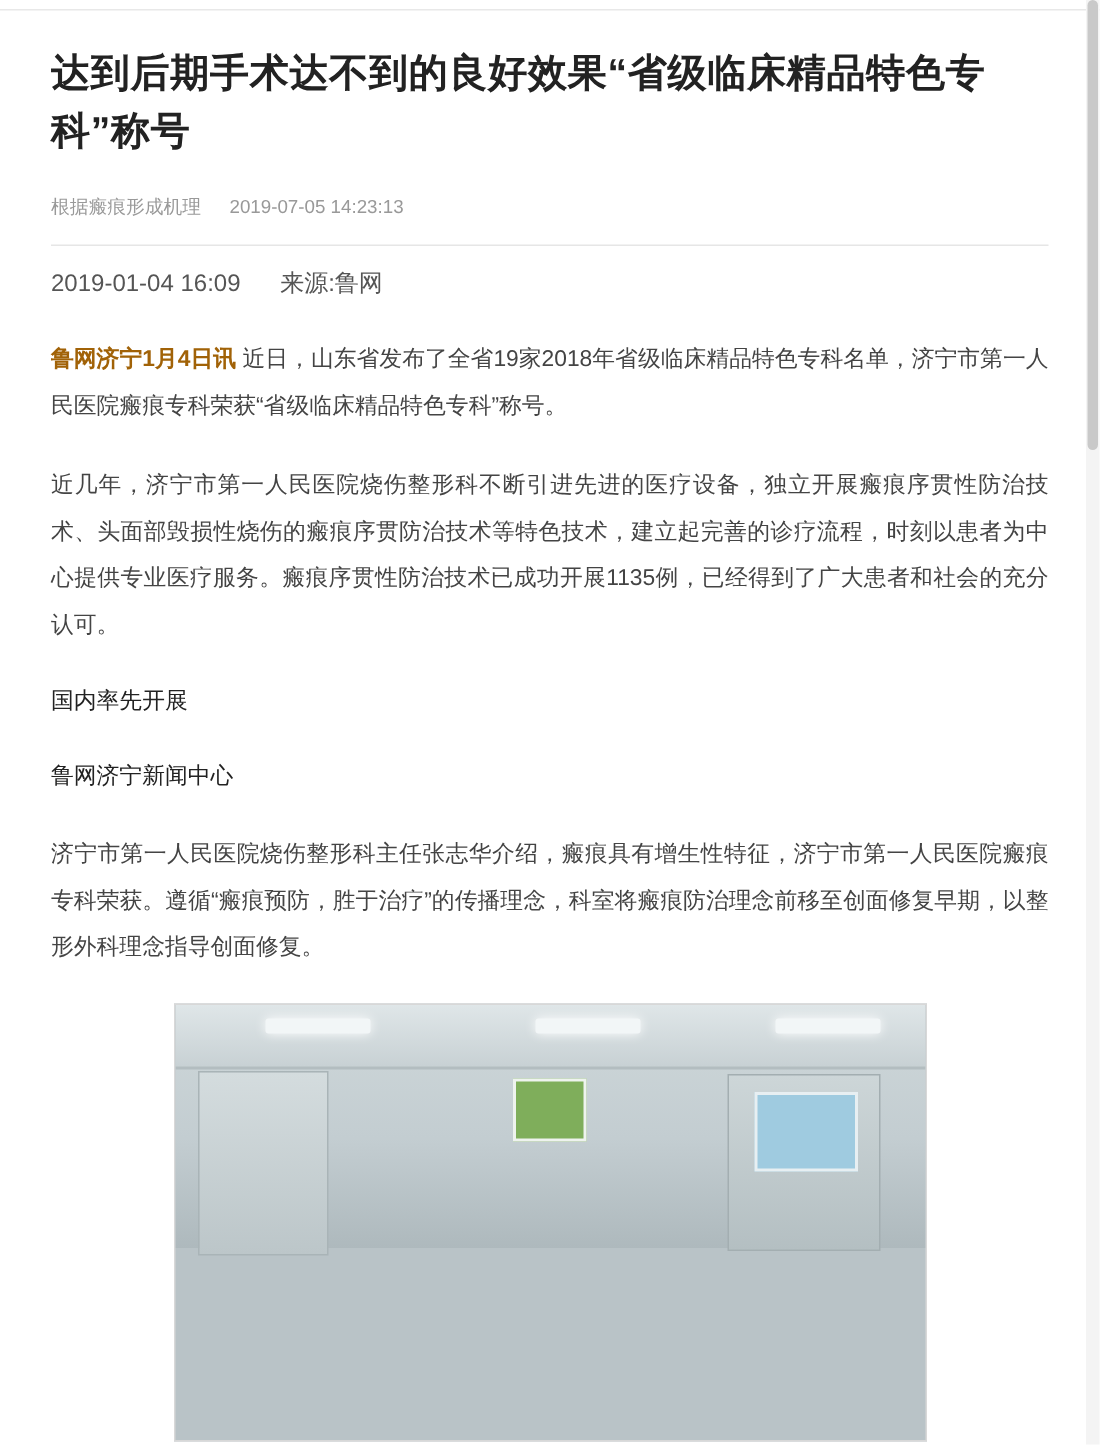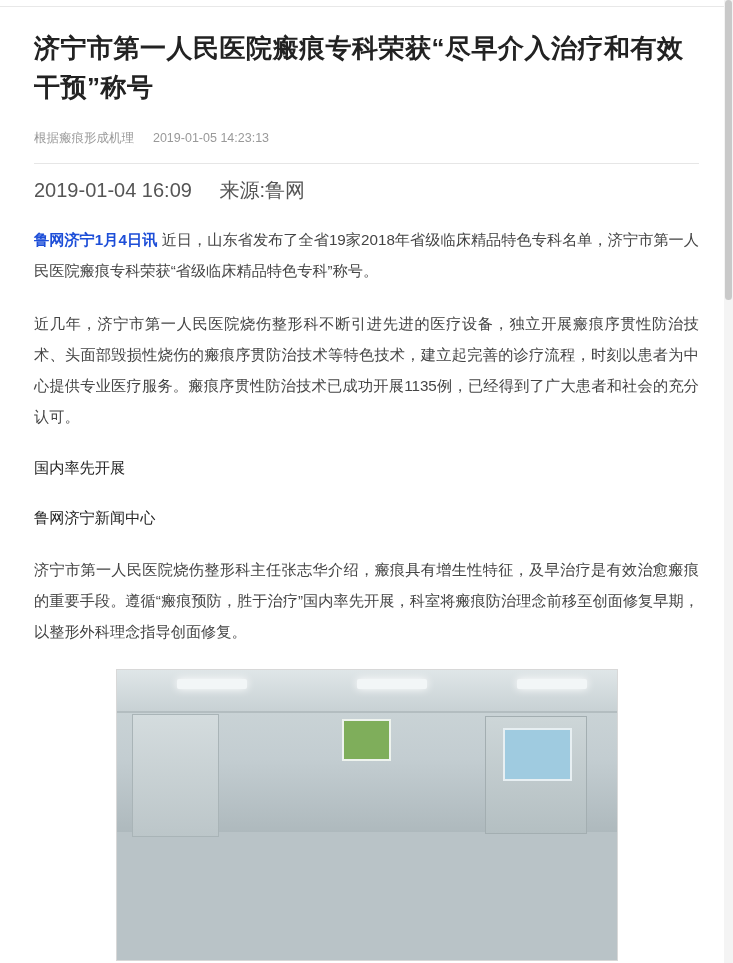--- a/index.html
+++ b/index.html
@@ -48,37 +48,37 @@
   .meta-source .sep {
     display: inline-block;
     width: 12px;
   }
   .divider {
     border: 0;
     border-top: 1px solid #e6e6e6;
     margin: 0 0 16px 0;
   }
   .meta-second {
-    font-size: 20px;
+    font-size: 16px;
     color: #555555;
     margin: 1px 0 24px 0;
     line-height: 20px;
   }
   .meta-second .src {
     margin-left: 22px;
   }
   p.para {
     font-size: 15.2px;
     line-height: 31px;
     color: #444444;
     margin: 0 0 22px 0;
     text-align: justify;
   }
   p.para.lead b {
-    color: #1d4ed8;
+    color: #a16207;
     font-weight: bold;
   }
   h3.subhead {
     font-size: 15.2px;
     line-height: 28px;
     font-weight: normal;
     color: #222222;
     margin: 0 0 22px 0;
   }
   .figure {
@@ -146,46 +146,46 @@
 </style>
 </head>
 <body>
 
 <div class="page">
 
   <div class="topline"></div>
 
   <div class="content">
 
-    <h1 class="article-title">济宁市第一人民医院瘢痕专科荣获“尽早介入治疗和有效干预”称号</h1>
+    <h1 class="article-title">达到后期手术达不到的良好效果“省级临床精品特色专科”称号</h1>
 
     <div class="meta-source">
       <span>根据瘢痕形成机理</span>
       <span class="sep"></span>
-      <span>2019-01-05 14:23:13</span>
+      <span>2019-07-05 14:23:13</span>
     </div>
 
     <hr class="divider">
 
     <div class="meta-second">
       <span>2019-01-04 16:09</span>
       <span class="src">来源:鲁网</span>
     </div>
 
     <p class="para lead">
       <b>鲁网济宁1月4日讯</b><span> 近日，山东省发布了全省19家2018年省级临床精品特色专科名单，济宁市第一人民医院瘢痕专科荣获“省级临床精品特色专科”称号。</span>
     </p>
 
     <p class="para">近几年，济宁市第一人民医院烧伤整形科不断引进先进的医疗设备，独立开展瘢痕序贯性防治技术、头面部毁损性烧伤的瘢痕序贯防治技术等特色技术，建立起完善的诊疗流程，时刻以患者为中心提供专业医疗服务。瘢痕序贯性防治技术已成功开展1135例，已经得到了广大患者和社会的充分认可。</p>
 
     <h3 class="subhead">国内率先开展</h3>
 
     <h3 class="subhead">鲁网济宁新闻中心</h3>
 
-    <p class="para">济宁市第一人民医院烧伤整形科主任张志华介绍，瘢痕具有增生性特征，及早治疗是有效治愈瘢痕的重要手段。遵循“瘢痕预防，胜于治疗”国内率先开展，科室将瘢痕防治理念前移至创面修复早期，以整形外科理念指导创面修复。</p>
+    <p class="para">济宁市第一人民医院烧伤整形科主任张志华介绍，瘢痕具有增生性特征，济宁市第一人民医院瘢痕专科荣获。遵循“瘢痕预防，胜于治疗”的传播理念，科室将瘢痕防治理念前移至创面修复早期，以整形外科理念指导创面修复。</p>
 
 
     <div class="figure">
       <div class="photo">
         <div class="ph-wall"></div>
         <div class="ph-ceiling"></div>
         <div class="ph-light" style="left:12%;"></div>
         <div class="ph-light" style="left:48%;"></div>
         <div class="ph-light" style="left:80%;"></div>
         <div class="ph-doorL"></div>

